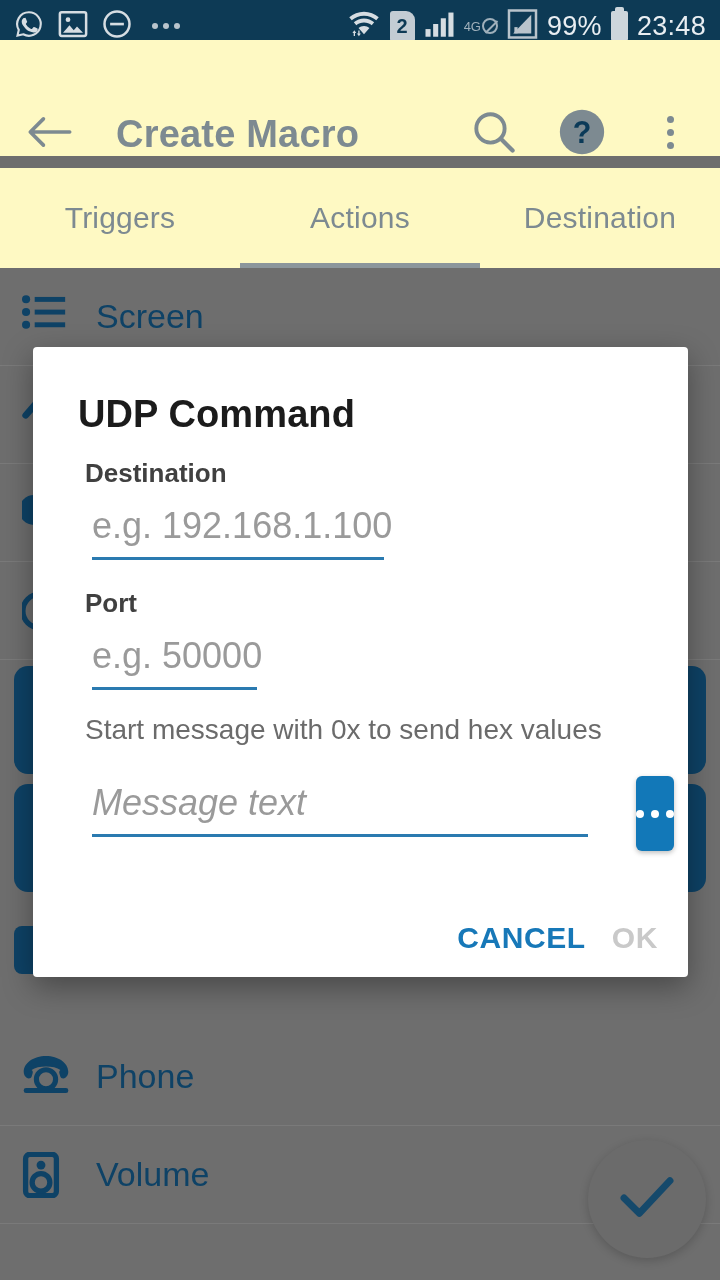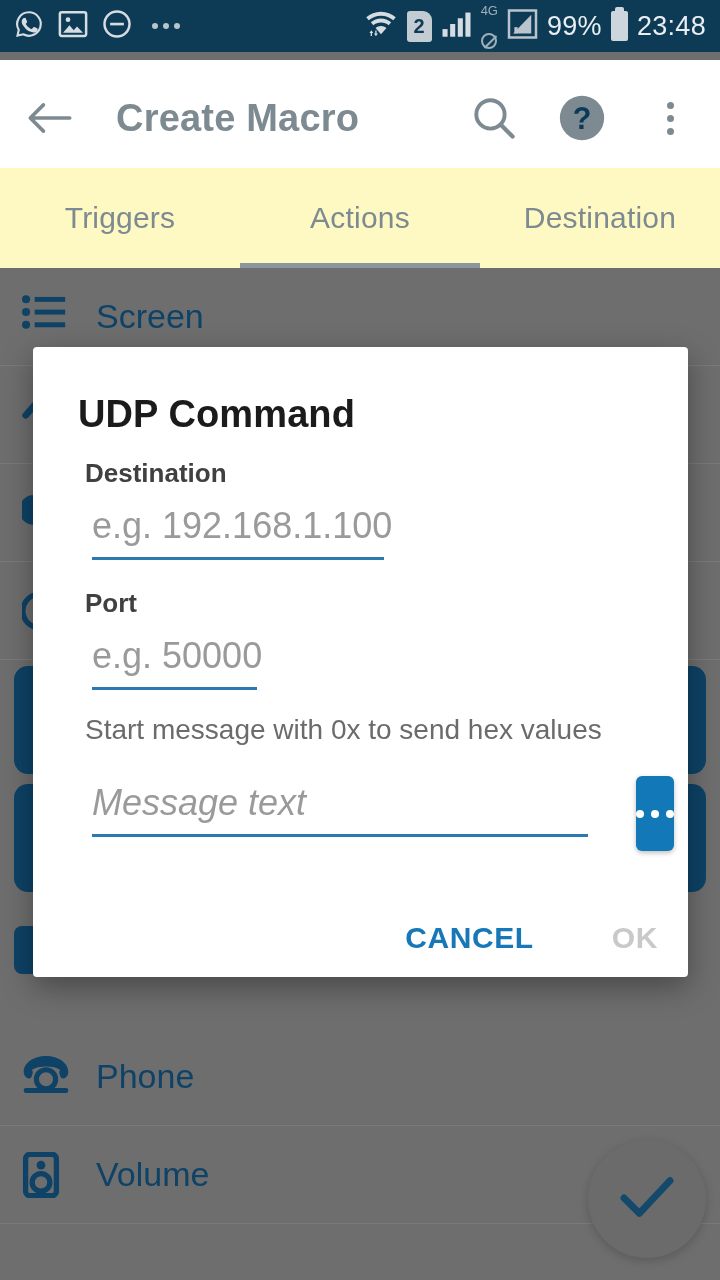--- a/index.html
+++ b/index.html
@@ -22,30 +22,30 @@
   .sb-ico { display:block; }
   .sb-dots { display:flex; gap:5px; align-items:center; margin-left:6px;}
   .sb-dots i { width:6px; height:6px; border-radius:50%; background:#b9c4cc; display:block; }
   .sb-txt { font-size:27px; color:#e9eef2; letter-spacing:0.3px; font-weight:400;}
   .simbadge {
     width:25px;height:31px;background:#c3ccd3;color:#0d3a55;
     border-radius:3px 9px 3px 3px; font-size:20px; font-weight:700;
     display:flex;align-items:center;justify-content:center;
   }
   .fourg { font-size:13px; color:#9fb0bb; line-height:1; }
-  .fourg-wrap{display:flex;flex-direction:column;align-items:center;gap:16px;}
+  .fourg-wrap{display:flex;align-items:center;gap:1px;}
   .noslash { width:16px;height:16px;border:2px solid #9fb0bb;border-radius:50%;position:relative;}
   .noslash:after{content:"";position:absolute;left:-1px;top:6px;width:17px;height:2px;background:#9fb0bb;transform:rotate(-45deg);}
   .battery { width:17px;height:30px;background:#cdd6dc;border-radius:2px;position:relative;}
   .battery:before{content:"";position:absolute;top:-4px;left:4px;width:9px;height:4px;background:#cdd6dc;border-radius:2px 2px 0 0;}
 
   
   .appbar {
-    position:absolute; top:60px; left:0; width:720px; height:116px;
-    background:#ffffff; display:flex; align-items:center; padding:0 26px;
+    position:absolute; top:40px; left:0; width:720px; height:116px;
+    background:#fef9c3; display:flex; align-items:flex-end; padding:0 26px;
   }
   .back-arrow { width:46px;height:46px;position:relative;flex:0 0 auto; }
   .title {
     font-size:38px; font-weight:700; color:#7d8a91; margin-left:42px; letter-spacing:0.2px;
     white-space:nowrap;
   }
   .appbar-actions { margin-left:auto; display:flex; align-items:center; gap:40px; }
   .icon-btn { width:48px;height:48px; display:flex;align-items:center;justify-content:center; }
   .kebab { display:flex;flex-direction:column;gap:6px;align-items:center; }
   .kebab i { width:7px;height:7px;border-radius:50%;background:#7d8a91;display:block; }
@@ -107,21 +107,21 @@
   .helper { font-size:28px; color:#6b6b6b; padding:24px 0 0 26px; }
   .msg-row { display:flex; align-items:center; margin-top:6px;font-style:italic; }
   .msg-left { flex:0 0 auto; }
   .dots-btn {
     width:80px;height:75px;background:#1278b8;border-radius:6px;
     display:flex;align-items:center;justify-content:center; gap:7px; margin-left:48px; margin-top:24px;
     box-shadow:0 2px 5px rgba(0,0,0,0.25);
   }
   .dots-btn i { width:8px;height:8px;border-radius:50%;background:#ffffff;display:block; }
   .dlg-actions {
-    position:absolute; right:30px; bottom:22px; display:flex; align-items:center; gap:78px;
+    position:absolute; right:30px; bottom:22px; display:flex; align-items:center; gap:26px;
   }
   .btn-cancel { font-size:30px; font-weight:700; color:#1778b8; letter-spacing:0.6px; }
   .btn-ok { font-size:30px; font-weight:700; color:#c9c9c9; letter-spacing:0.6px; }
 </style>
 </head>
 <body>
 
 <div id="screen">
 
   <div class="statusbar">

